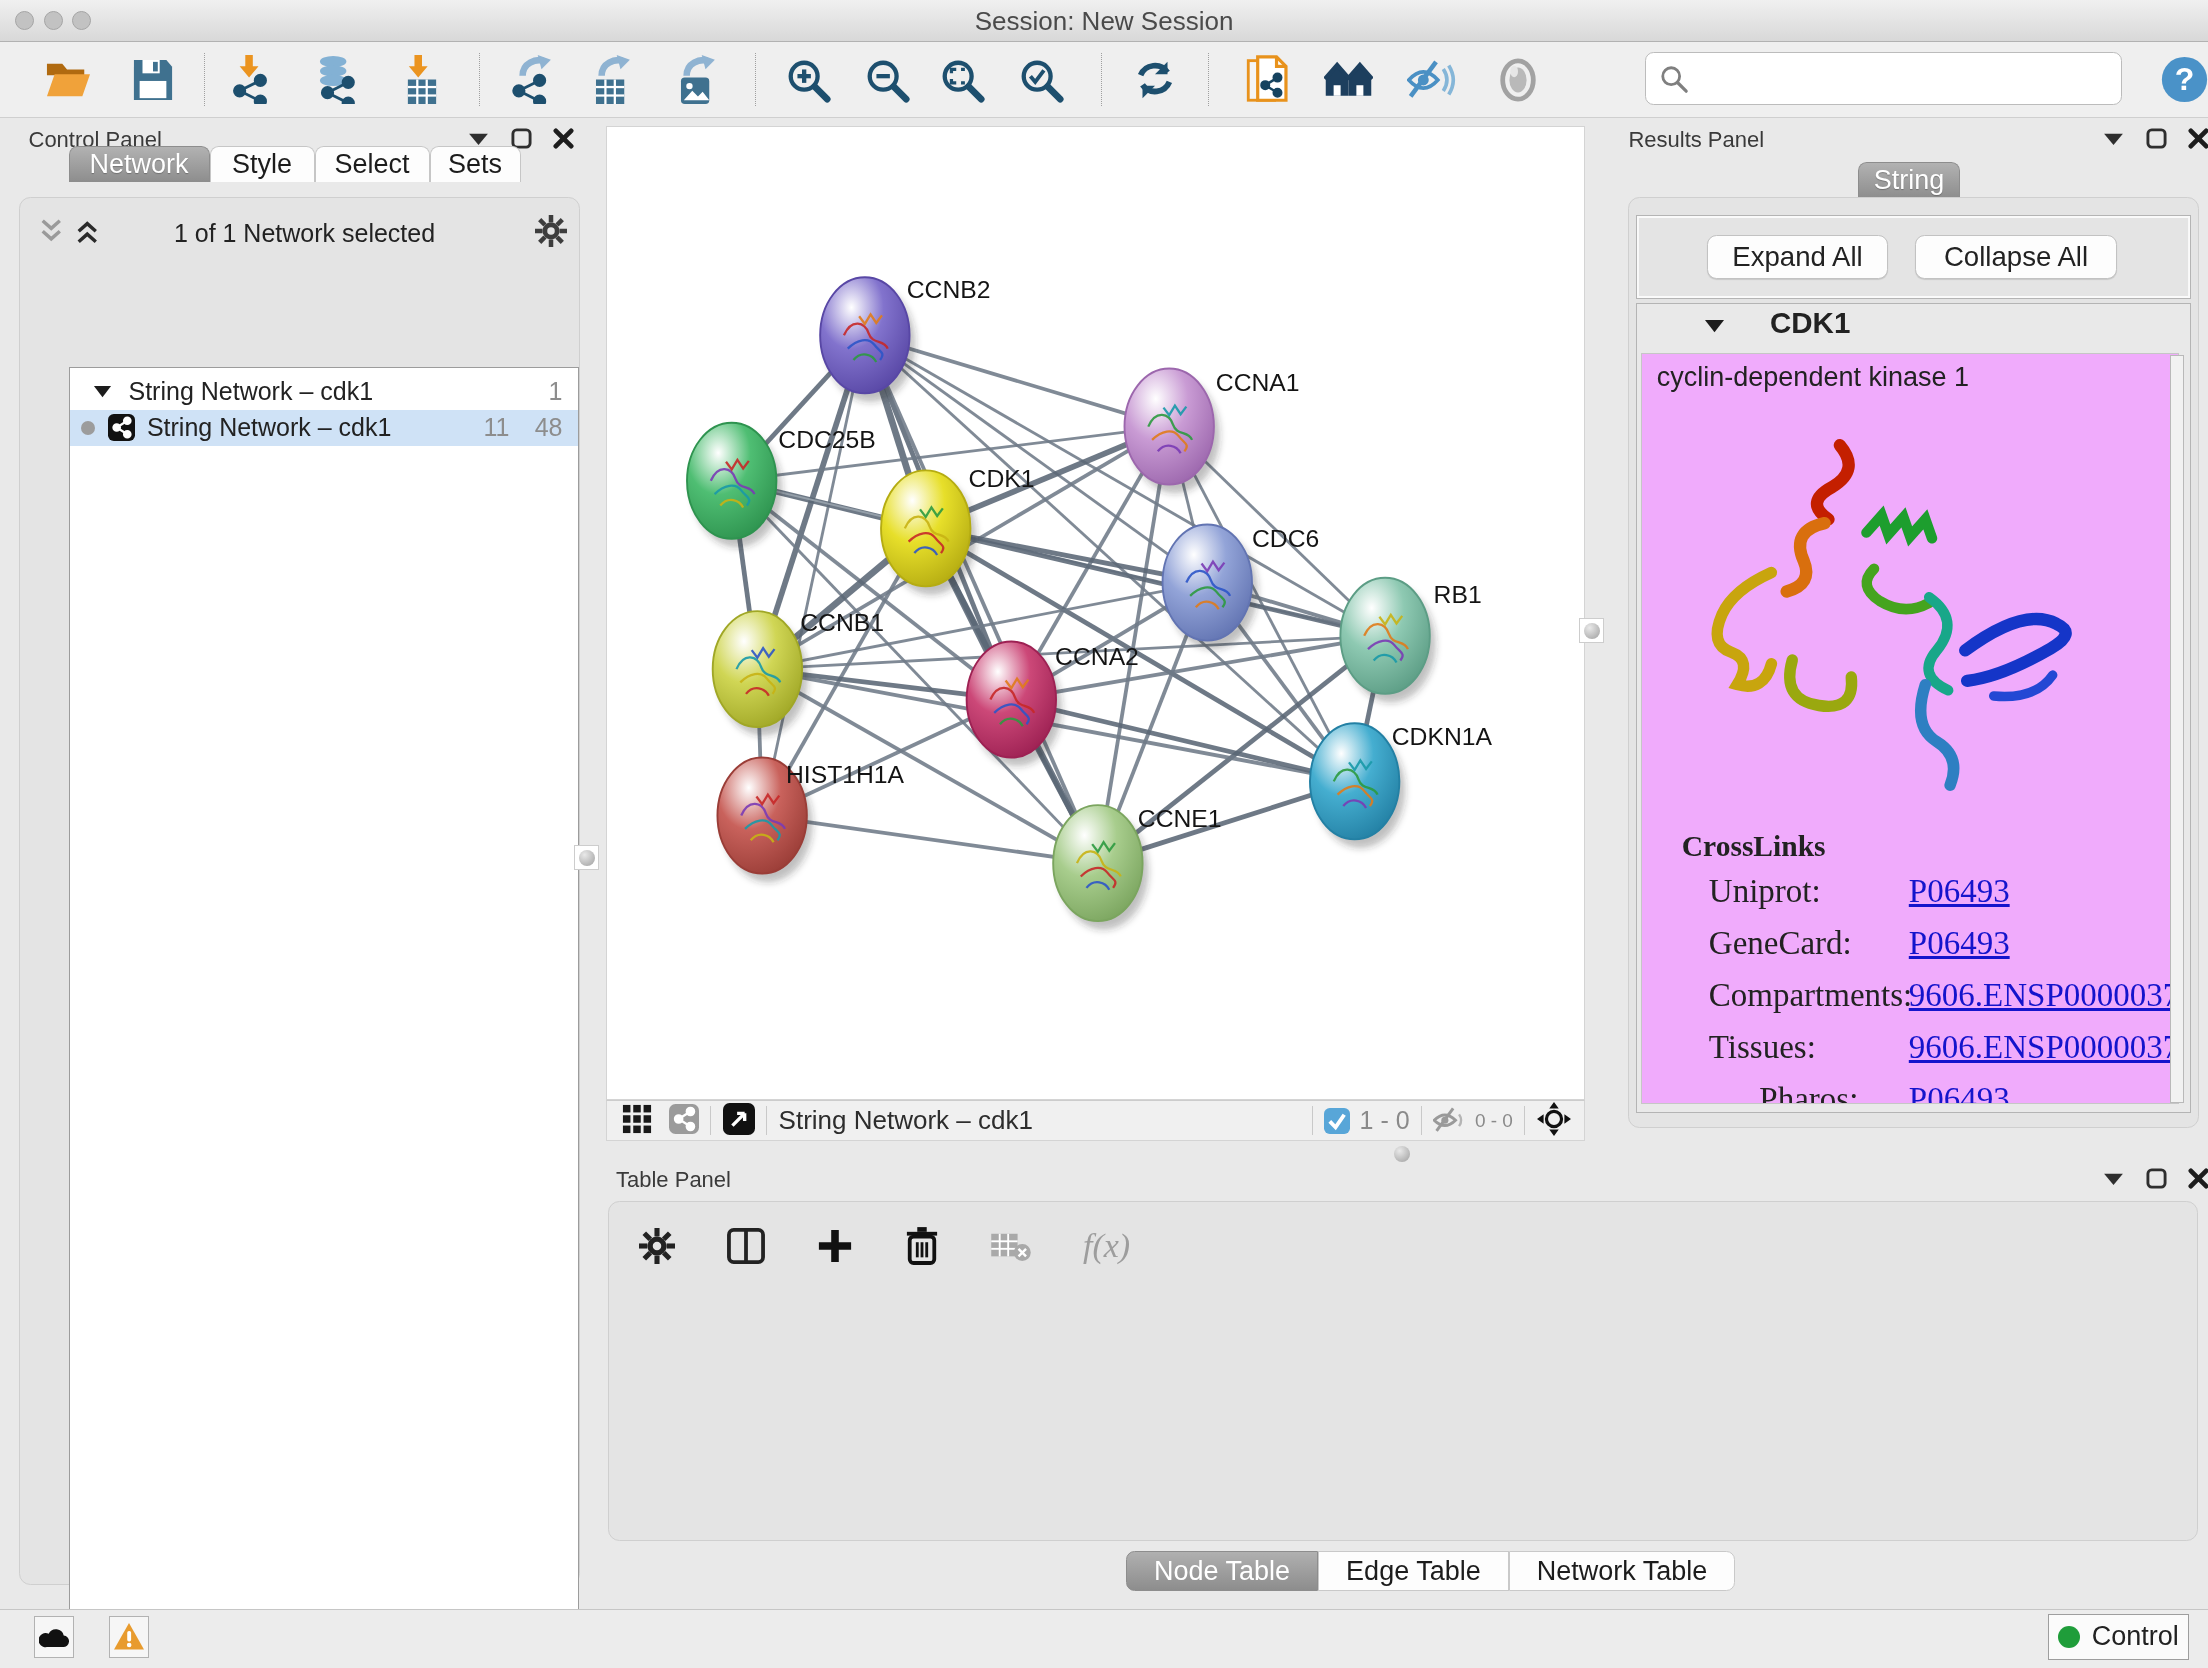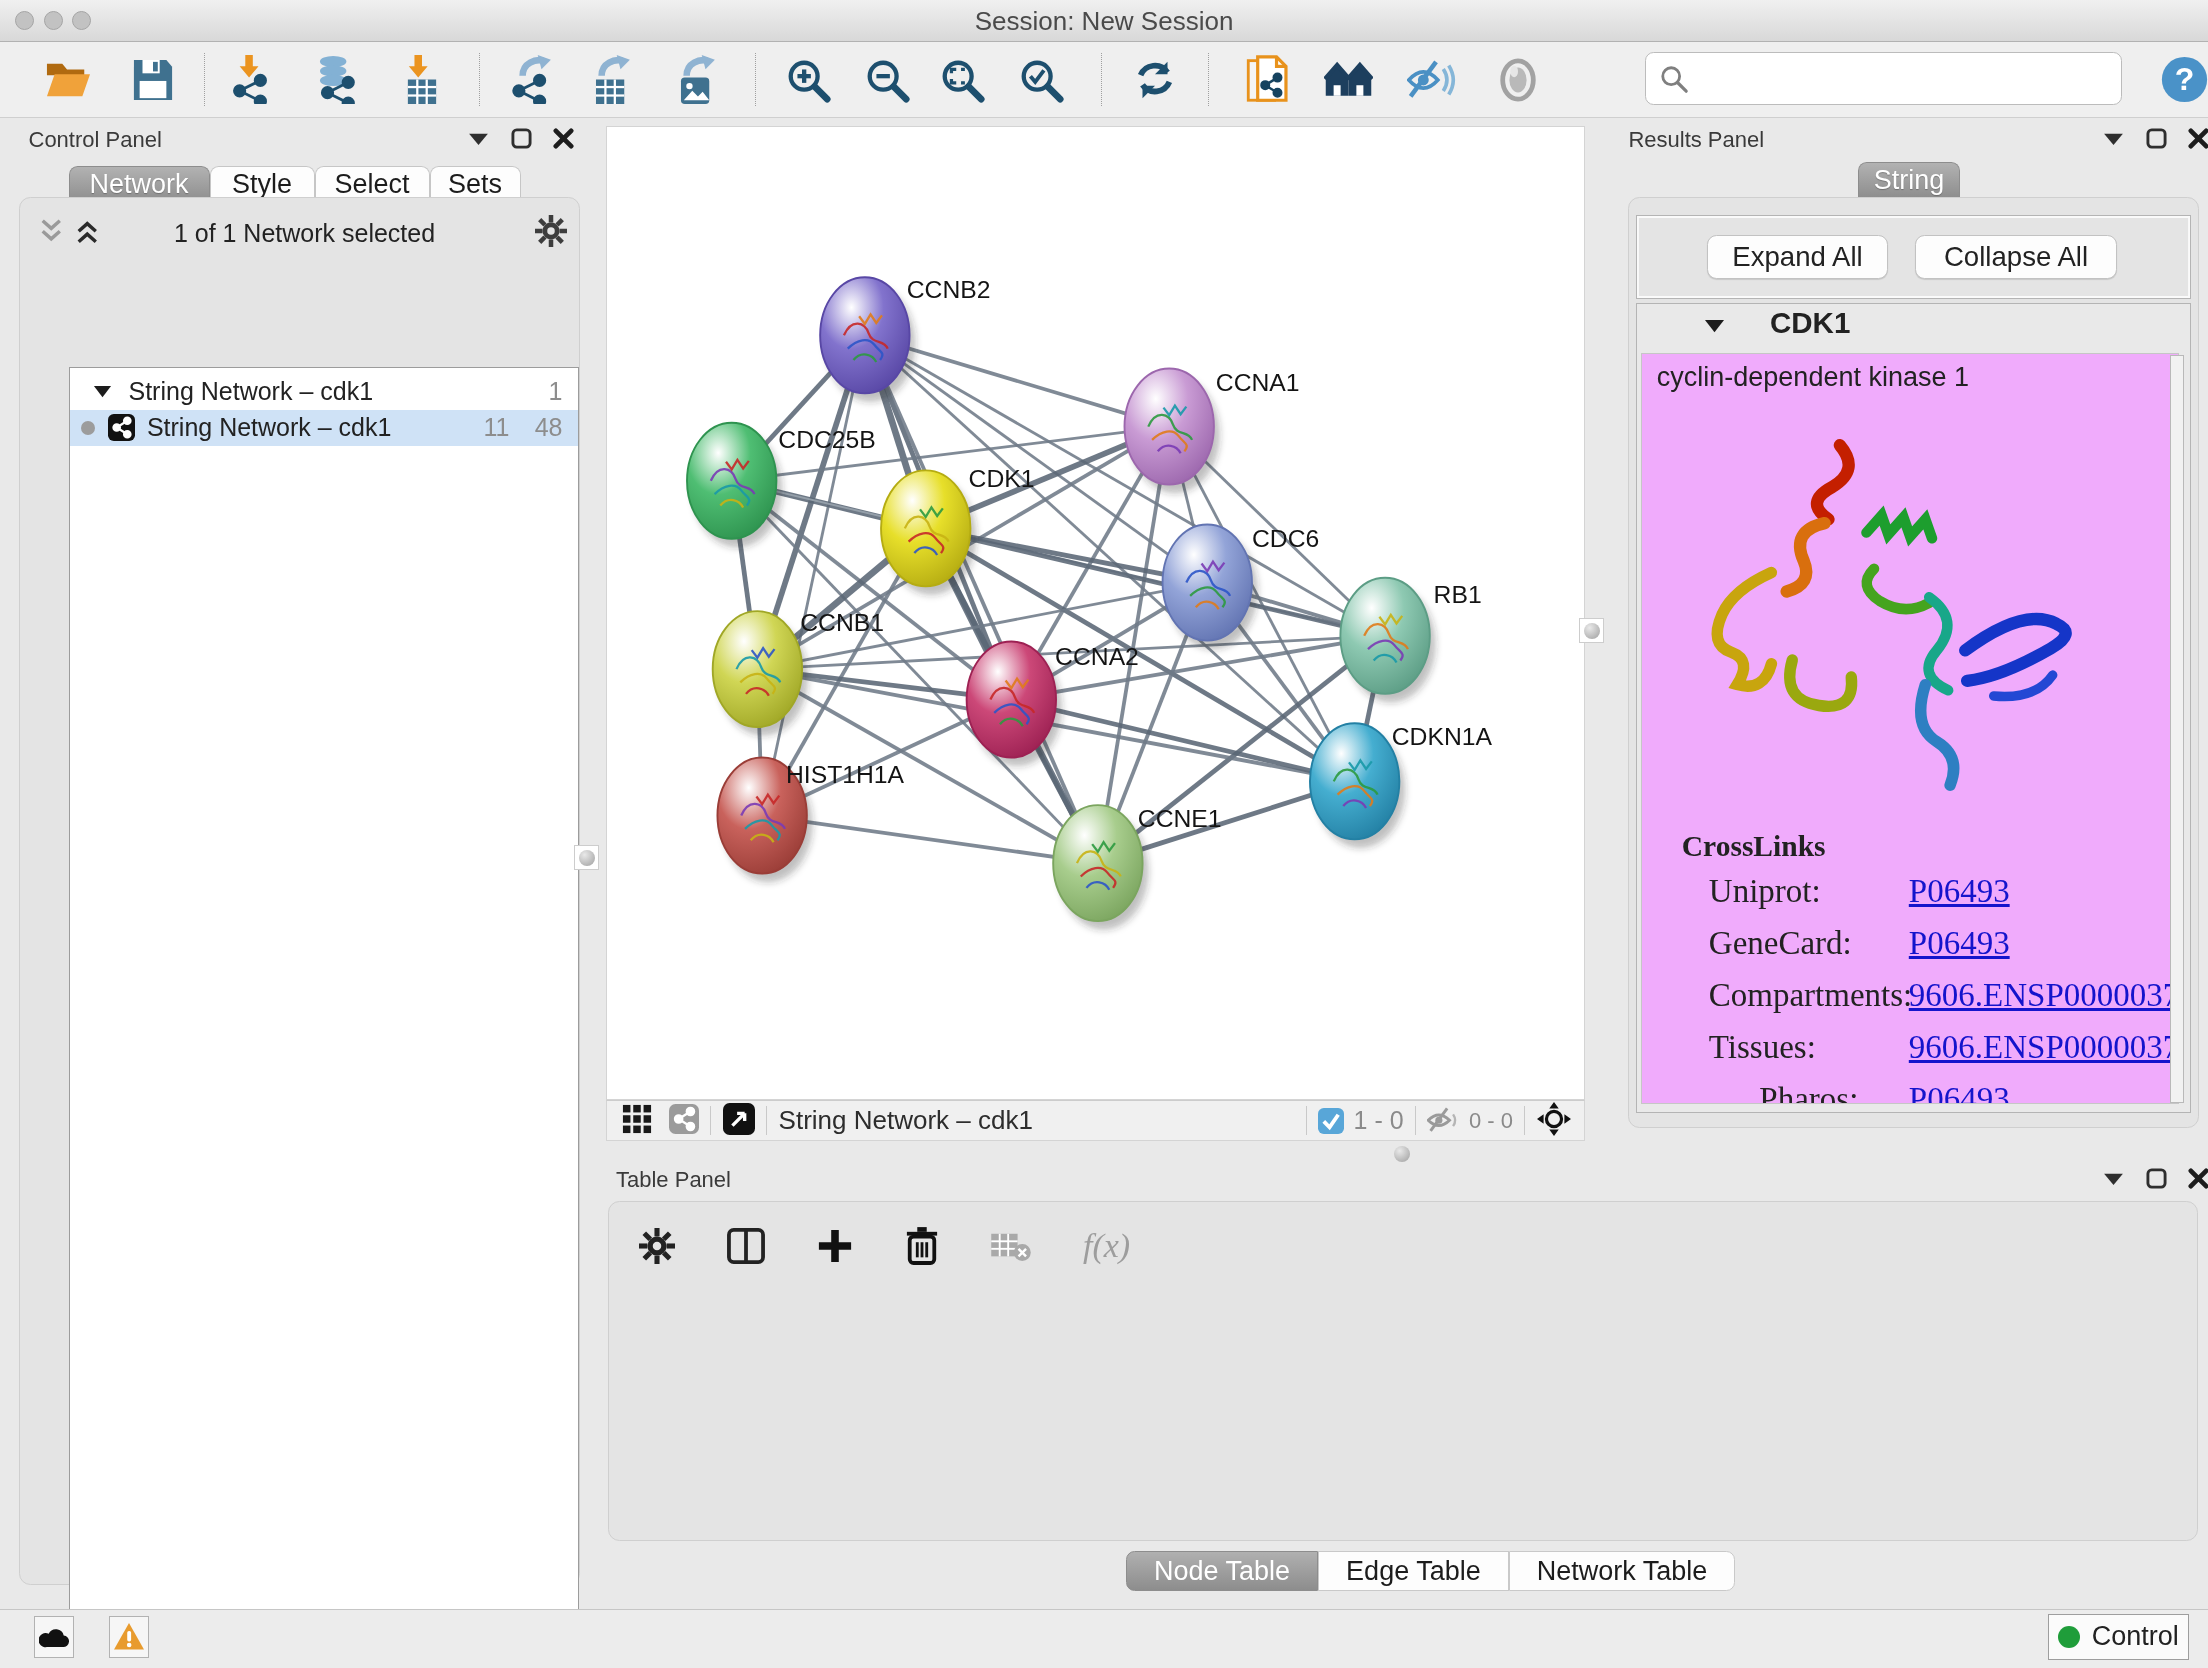--- a/index.html
+++ b/index.html
@@ -305,21 +305,21 @@
     <svg width="23" height="15" viewBox="0 0 24 16">
         <path d="M2 3 h20 l-10 12z" fill="#2e2e2e"></path>
       </svg>
     <svg width="21" height="21" viewBox="0 0 22 22">
         <rect x="2" y="2" width="18" height="18" rx="4" fill="none" stroke="#2e2e2e" stroke-width="3"></rect>
       </svg>
     <svg width="21" height="21" viewBox="0 0 22 22">
         <path d="M3 3 L19 19 M19 3 L3 19" stroke="#1d1d1d" stroke-width="5" stroke-linecap="round"></path>
       </svg>
   </div>
-  <div class="abs" style="left:59px; top:48px;">
+  <div class="abs" style="left:59px; top:28px;">
     <span class="tab sel" style="width:141px">Network</span><span class="tab" style="width:105px">Style</span><span class="tab" style="width:115px">Select</span><span class="tab" style="width:91px">Sets</span>
   </div>
   <div class="abs graybox" style="left:9.5px; top:79px; width:561px; height:1388px;"></div>
 
   <div class="abs" style="left:27px; top:99px;">
     <svg width="28.5" height="28.5" viewBox="0 0 30 30">
       <path d="M6 4 l9 8 9 -8 M6 15 l9 8 9 -8" fill="none" stroke="#9a9a9a" stroke-width="3.6"></path>
     </svg>
   </div>
   <div class="abs" style="left:63px; top:99px;">
@@ -637,21 +637,21 @@
     <span style="font-size:25px; color:#8a8a8a">1 - 0</span>
   </div>
   <div class="nf-sep"></div>
   <div style="display:flex; align-items:center; gap:9.5px;">
     <svg width="32" height="28.5" viewBox="0 0 54 48">
       <path d="M2 24 Q20 6 38 24 Q20 42 2 24z" fill="none" stroke="#9a9a9a" stroke-width="5"></path>
       <circle cx="20" cy="24" r="6" fill="#9a9a9a"></circle>
       <line x1="6" y1="42" x2="34" y2="4" stroke="#9a9a9a" stroke-width="5"></line>
       <path d="M44 14 q7 10 0 20" fill="none" stroke="#b5b5b5" stroke-width="4"></path>
     </svg>
-    <span style="font-size:22px; color:#8a8a8a">0 - 0</span>
+    <span style="font-size:19px; color:#8a8a8a">0 - 0</span>
   </div>
   <div class="nf-sep"></div>
   <div style="margin-right:13.3px">
     <svg width="34" height="34" viewBox="0 0 36 36">
       <circle cx="18" cy="18" r="8" fill="none" stroke="#111" stroke-width="3.4"></circle>
       <path d="M18 0 l5 7 h-10z M18 36 l5 -7 h-10z M0 18 l7 -5 v10z M36 18 l-7 -5 v10z" fill="#111"></path>
     </svg>
   </div>
 </div>
 

